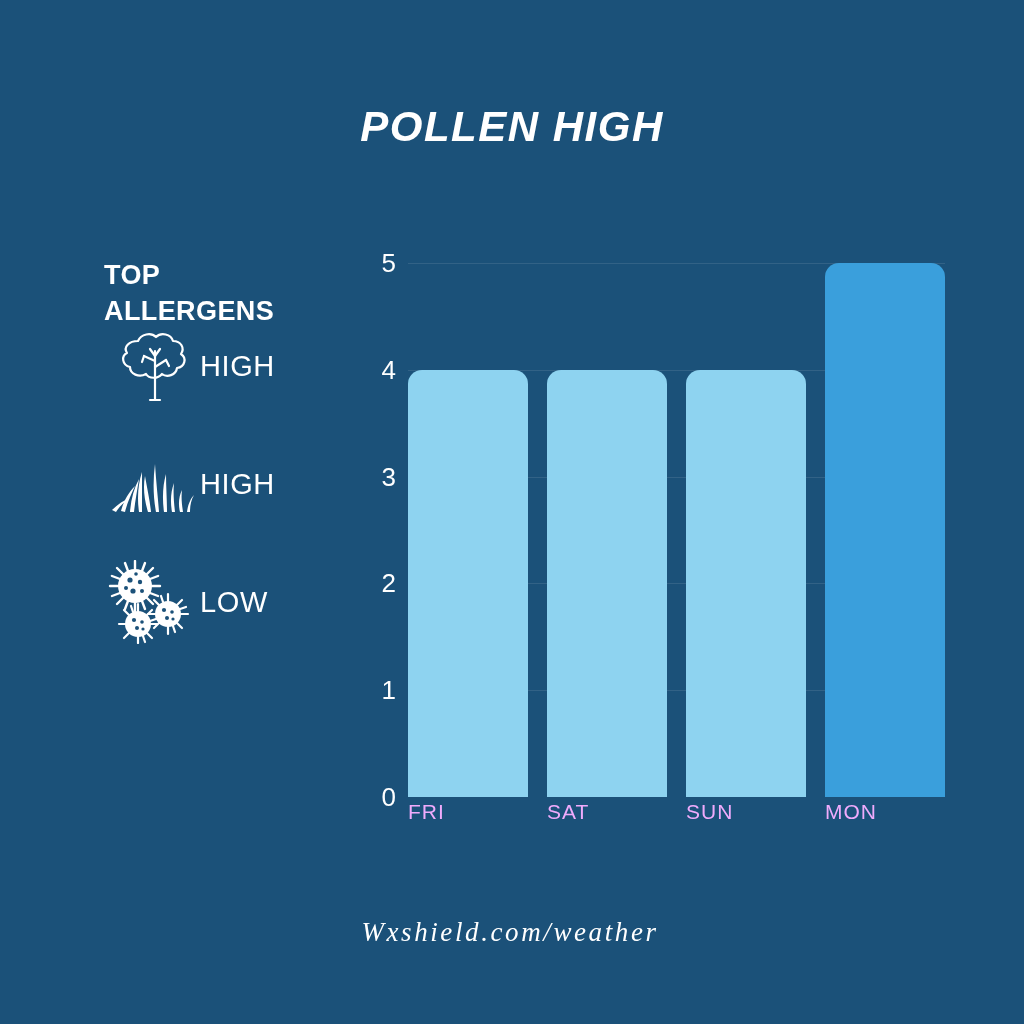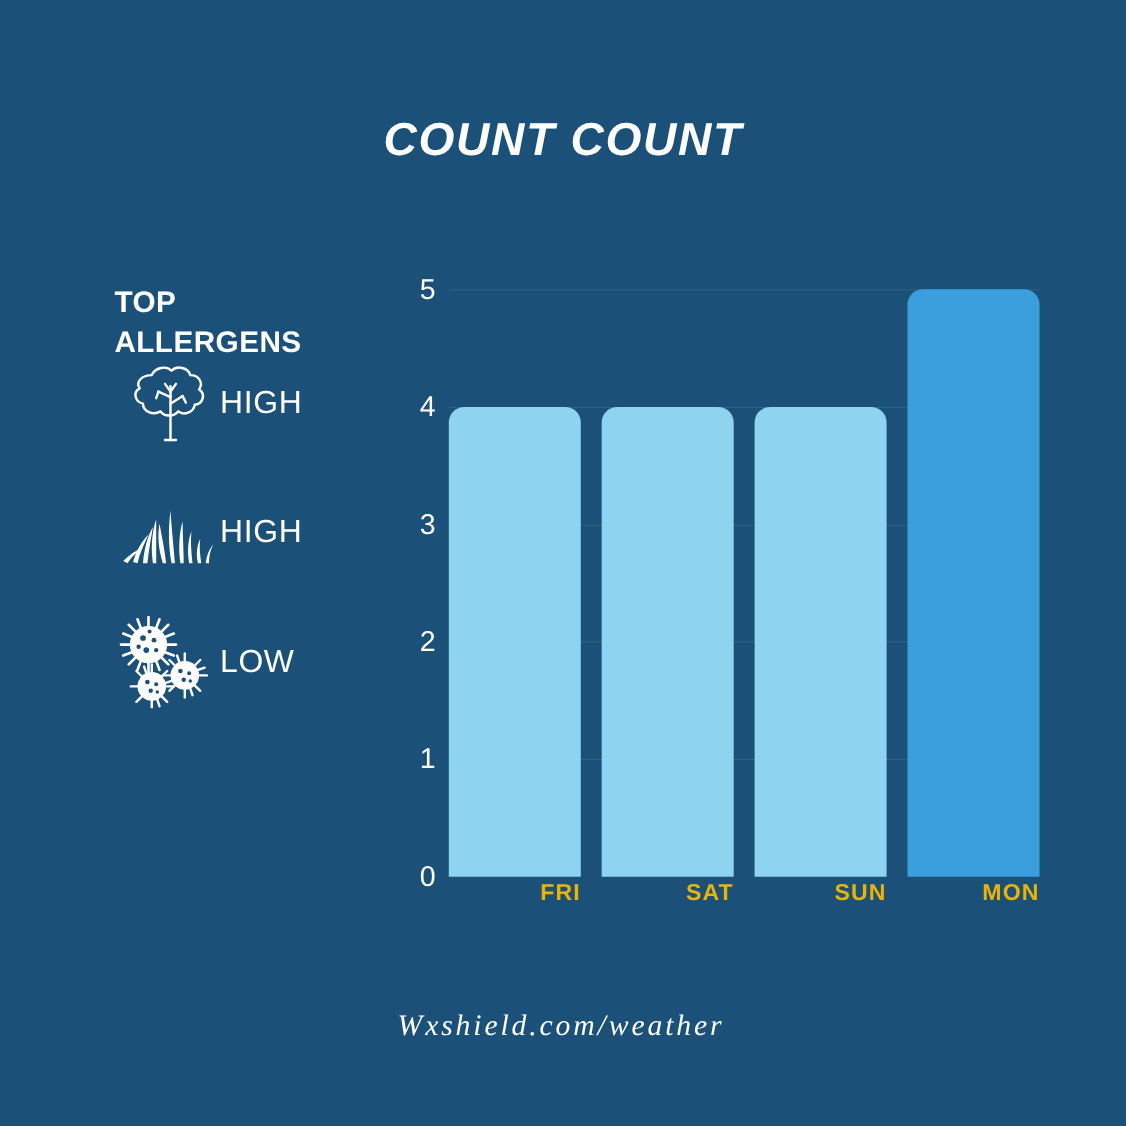--- a/index.html
+++ b/index.html
@@ -100,43 +100,43 @@
   }
   #x-axis {
     position:absolute;
     left:408px; top:800px;
     width:537px;
     display:flex;
     justify-content:space-between;
   }
   .x-tick {
     width:120px;
-    text-align:right;
-    color:#eab308;
+    text-align:left;
+    color:#f0abfc;
     font-size:21px;
-    font-weight:700;
+    font-weight:400;
     letter-spacing:1px;
   }
 
   
   #footer-url {
     position:absolute;
     left:0; top:917px; width:1020px;
     text-align:center;
     color:#ffffff;
     font-size:27px;
     font-style:italic;
     font-family:"Liberation Serif", serif;
     letter-spacing:2.6px;
   }
 </style>
 </head>
 <body>
 
-<div id="chart-title">COUNT COUNT</div>
+<div id="chart-title">POLLEN HIGH</div>
 
 <div id="allergens-panel">
 
   <div id="allergens-heading">TOP
 ALLERGENS</div>
 
   <div class="allergen-row">
     <span class="allergen-icon">
       <svg width="78" height="74" viewBox="0 0 78 74" fill="none" stroke="#ffffff" stroke-width="2.2" stroke-linecap="round" stroke-linejoin="round">
         <path d="M25 12 C28 5, 38 3, 43 8 C48 3, 58 5, 60 12 C68 12, 72 19, 68 25

